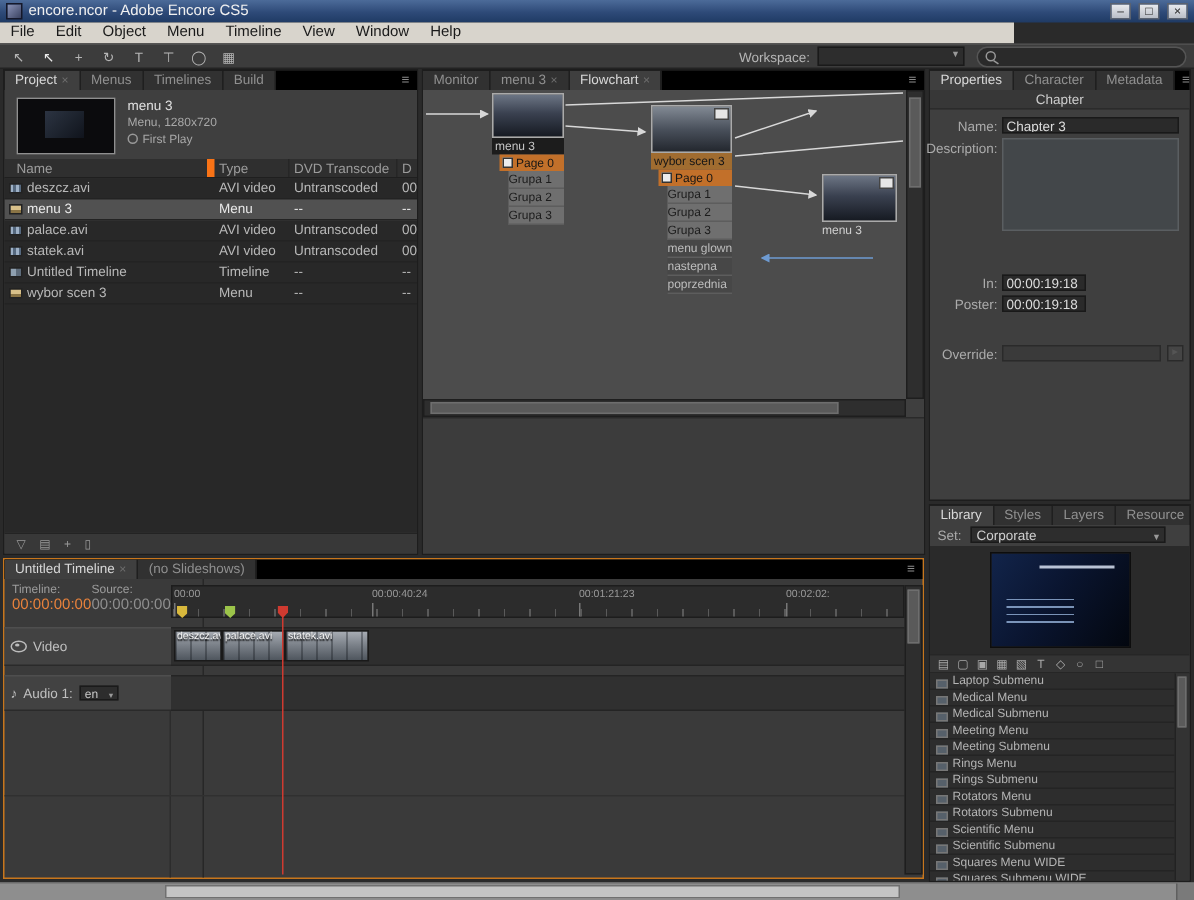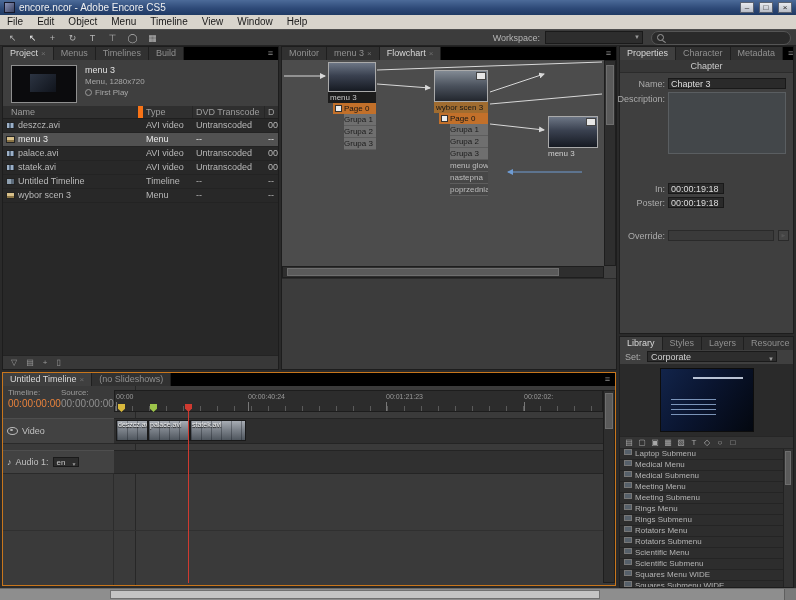--- a/index.html
+++ b/index.html
@@ -7,21 +7,21 @@
        font-family:"Liberation Sans",sans-serif;font-size:9px;color:#c0c0c0}
 
   
   .titlebar{position:absolute;left:0;top:0;width:796px;height:15px;
     background:linear-gradient(180deg,#4c6b99 0%,#2e4a78 55%,#1f3a64 100%);
     display:flex;align-items:center;gap:4px;padding:0 4px;box-sizing:border-box;color:#f0f0f0;font-size:10px}
   .appicon{width:9px;height:9px;background:linear-gradient(135deg,#8a93b8,#3a4260);border:1px solid #15182a;flex:none}
   .title{flex:1;white-space:nowrap;overflow:hidden}
   .wbtn{width:14px;height:11px;background:linear-gradient(#e8eaee,#b9bec7);border:1px solid #5a6270;
     color:#222;font-size:8px;line-height:10px;text-align:center;margin-left:1px;box-sizing:border-box}
-  .menubar{position:absolute;left:0;top:15px;width:796px;height:14px;background:#d8d4cc;display:flex;
+  .menubar{position:absolute;left:0;top:15px;width:676px;height:14px;background:#d8d4cc;display:flex;
     align-items:flex-start;color:#1a1a1a;font-size:10px}
   .menu-item{padding:0 7px;line-height:14px}
   .toolbar{position:absolute;left:0;top:29px;width:796px;height:17px;background:#3c3c3c;
     border-top:1px solid #4e4e4e;border-bottom:1px solid #232323;display:flex;align-items:center;
     padding:0 5px;box-sizing:border-box}
   .tools{display:flex;gap:9px;color:#b5b5b5;font-size:9px;padding-left:2px}
   .tool{width:11px;text-align:center}
   .tool.light{color:#ececec}
   .wslabel{margin-left:auto;color:#b5b5b5}
   .wsdrop{width:96px;height:11px;background:#2d2d2d;border:1px solid #1a1a1a;margin:0 8px 0 5px;position:relative}
@@ -83,21 +83,21 @@
   .t-menu3{background:linear-gradient(180deg,#6d7685 0%,#3a4150 45%,#161a22 100%)}
   .t-wybor{background:linear-gradient(180deg,#828a94 0%,#4a515c 50%,#23272e 100%)}
   .t-untitled{background:linear-gradient(180deg,#b0b6bd 0%,#7e858d 60%,#555b63 100%)}
   .fc-badge{position:absolute;top:1px;right:1px;width:8px;height:6px;background:#e6e6e6;border:1px solid #444}
   .fc-title{height:11px;line-height:11px;background:#1c1c1c;color:#c6c6c6;font-size:8px;padding-left:2px;
     white-space:nowrap;overflow:hidden}
   .fc-title.selt{background:#a06c30;color:#161616}
   .fc-page{height:11px;line-height:11px;background:#c2702a;color:#161616;font-size:8px;padding-left:2px;margin-left:5px;
     display:flex;align-items:center;gap:2px;white-space:nowrap}
   .pgicon{width:5px;height:5px;background:#ececec;border:1px solid #333;flex:none}
-  .fc-item{height:11px;line-height:11px;background:#6f6f6f;color:#1c1c1c;font-size:8px;margin-left:16px;
+  .fc-item{height:11px;line-height:11px;background:#6f6f6f;color:#1c1c1c;font-size:8px;margin-left:11px;
     border-bottom:1px solid #5d5d5d;white-space:nowrap;overflow:hidden}
   .fc-item.dark{background:#474747;color:#bdbdbd}
   .fc-side{position:absolute;width:50px}
   .fc-side .fc-thumb{height:32px}
   .fc-sidelabel{font-size:8px;color:#cfcfcf;padding-top:1px;white-space:nowrap;overflow:hidden}
   .hscroll{position:absolute;left:0;top:219px;width:322px;height:12px;background:#2e2e2e;border:1px solid #1e1e1e;box-sizing:border-box}
   .vscroll{position:absolute;right:0;top:13px;width:12px;height:206px;background:#2e2e2e;border:1px solid #1e1e1e;box-sizing:border-box}
   .fc-empty{position:absolute;left:0;top:231px;width:100%;bottom:0;background:#3c3c3c;border-top:1px solid #2a2a2a}
 
   
@@ -130,21 +130,21 @@
   .libthumb{width:92px;height:62px;border:1px solid #0d0d0d;position:relative;
     background:linear-gradient(125deg,#12244a 0%,#0a1530 45%,#03070f 100%)}
   .libthumb::before{content:'';position:absolute;right:10px;top:8px;width:50px;height:2px;background:#d8e2f2;opacity:.85}
   .libthumb::after{content:'';position:absolute;left:10px;top:30px;width:45px;height:18px;
     background:repeating-linear-gradient(180deg,rgba(160,190,230,.75) 0 1px,transparent 1px 5px)}
   .libfilters{position:absolute;top:99px;left:0;width:100%;height:13px;background:#343434;border-top:1px solid #262626;
     border-bottom:1px solid #262626;display:flex;align-items:center;gap:3px;padding:0 4px;color:#a8a8a8;
     font-size:8px;box-sizing:border-box}
   .lficon{width:10px;text-align:center}
   .liblist{position:absolute;top:112px;left:0;right:9px;bottom:0;background:#2d2d2d;overflow:hidden}
-  .lrow{height:10px;line-height:10px;display:flex;align-items:flex-start;gap:3px;padding-left:4px;
+  .lrow{height:10px;line-height:10px;display:flex;align-items:flex-end;gap:3px;padding-left:4px;
     border-bottom:1px solid #242424;color:#b4b4b4;font-size:8px;white-space:nowrap}
   .licon{width:8px;height:6px;background:#56606a;border:1px solid #777;flex:none;box-sizing:border-box}
   .libvscroll{position:absolute;top:112px;right:0;width:9px;bottom:0;background:#333;border-left:1px solid #222}
 
   
   #timeline-panel{left:2px;top:372px;width:614px;height:214px;border:1px solid #c8761c;background:#3a3a3a}
   .tl-main{position:absolute;left:0;top:13px;right:0;bottom:0}
   .tl-leftcol{position:absolute;left:0;top:0;width:133px;height:100%;border-right:1px solid #272727;box-sizing:border-box}
   .tl-lab{position:absolute;top:2px;font-size:8px;color:#9c9c9c}
   .tl-tc{position:absolute;top:12px;font-size:10px}

